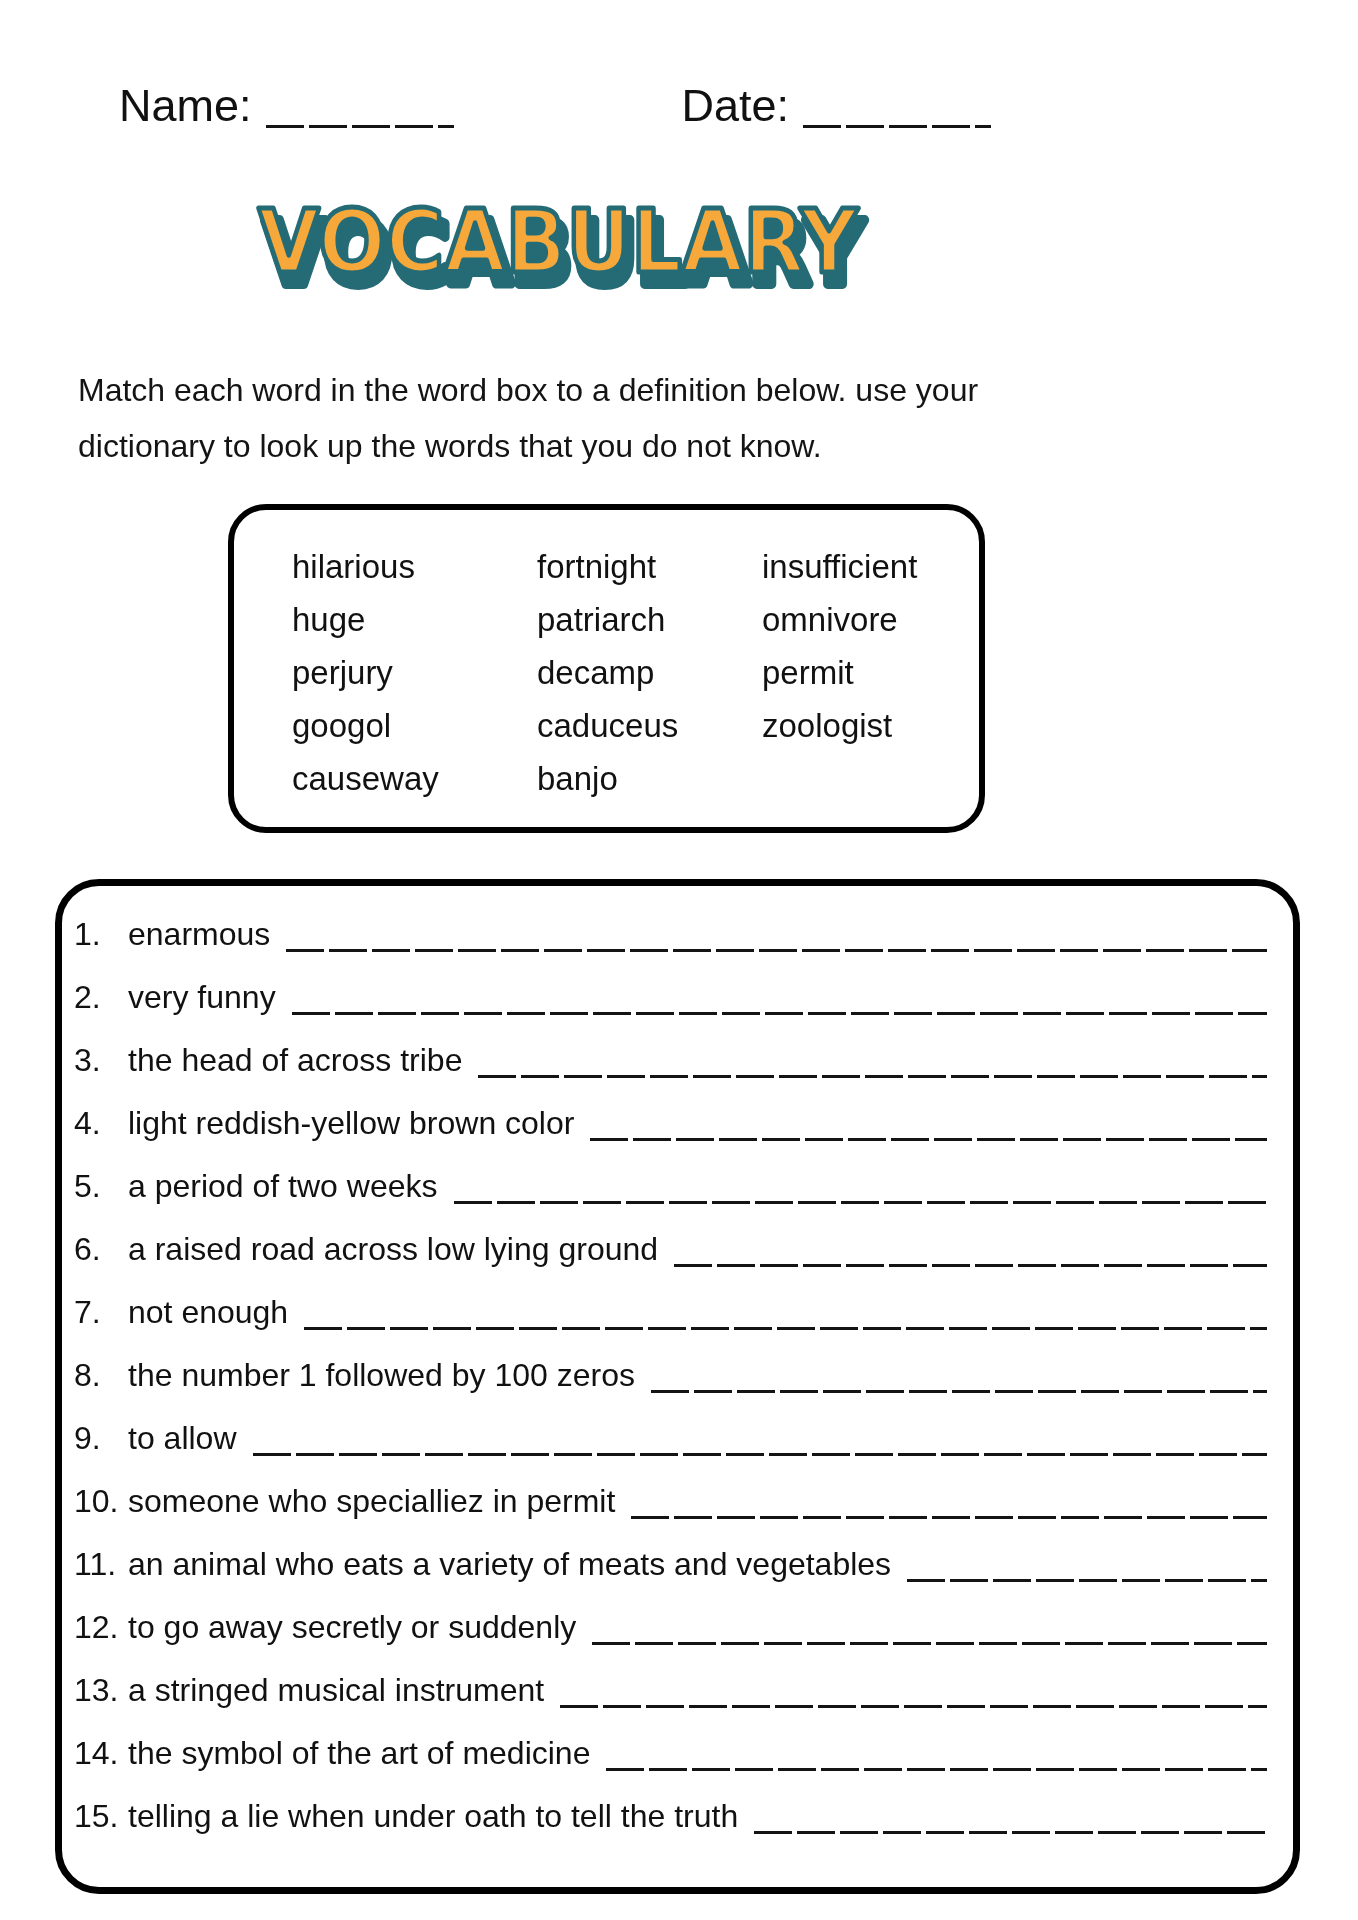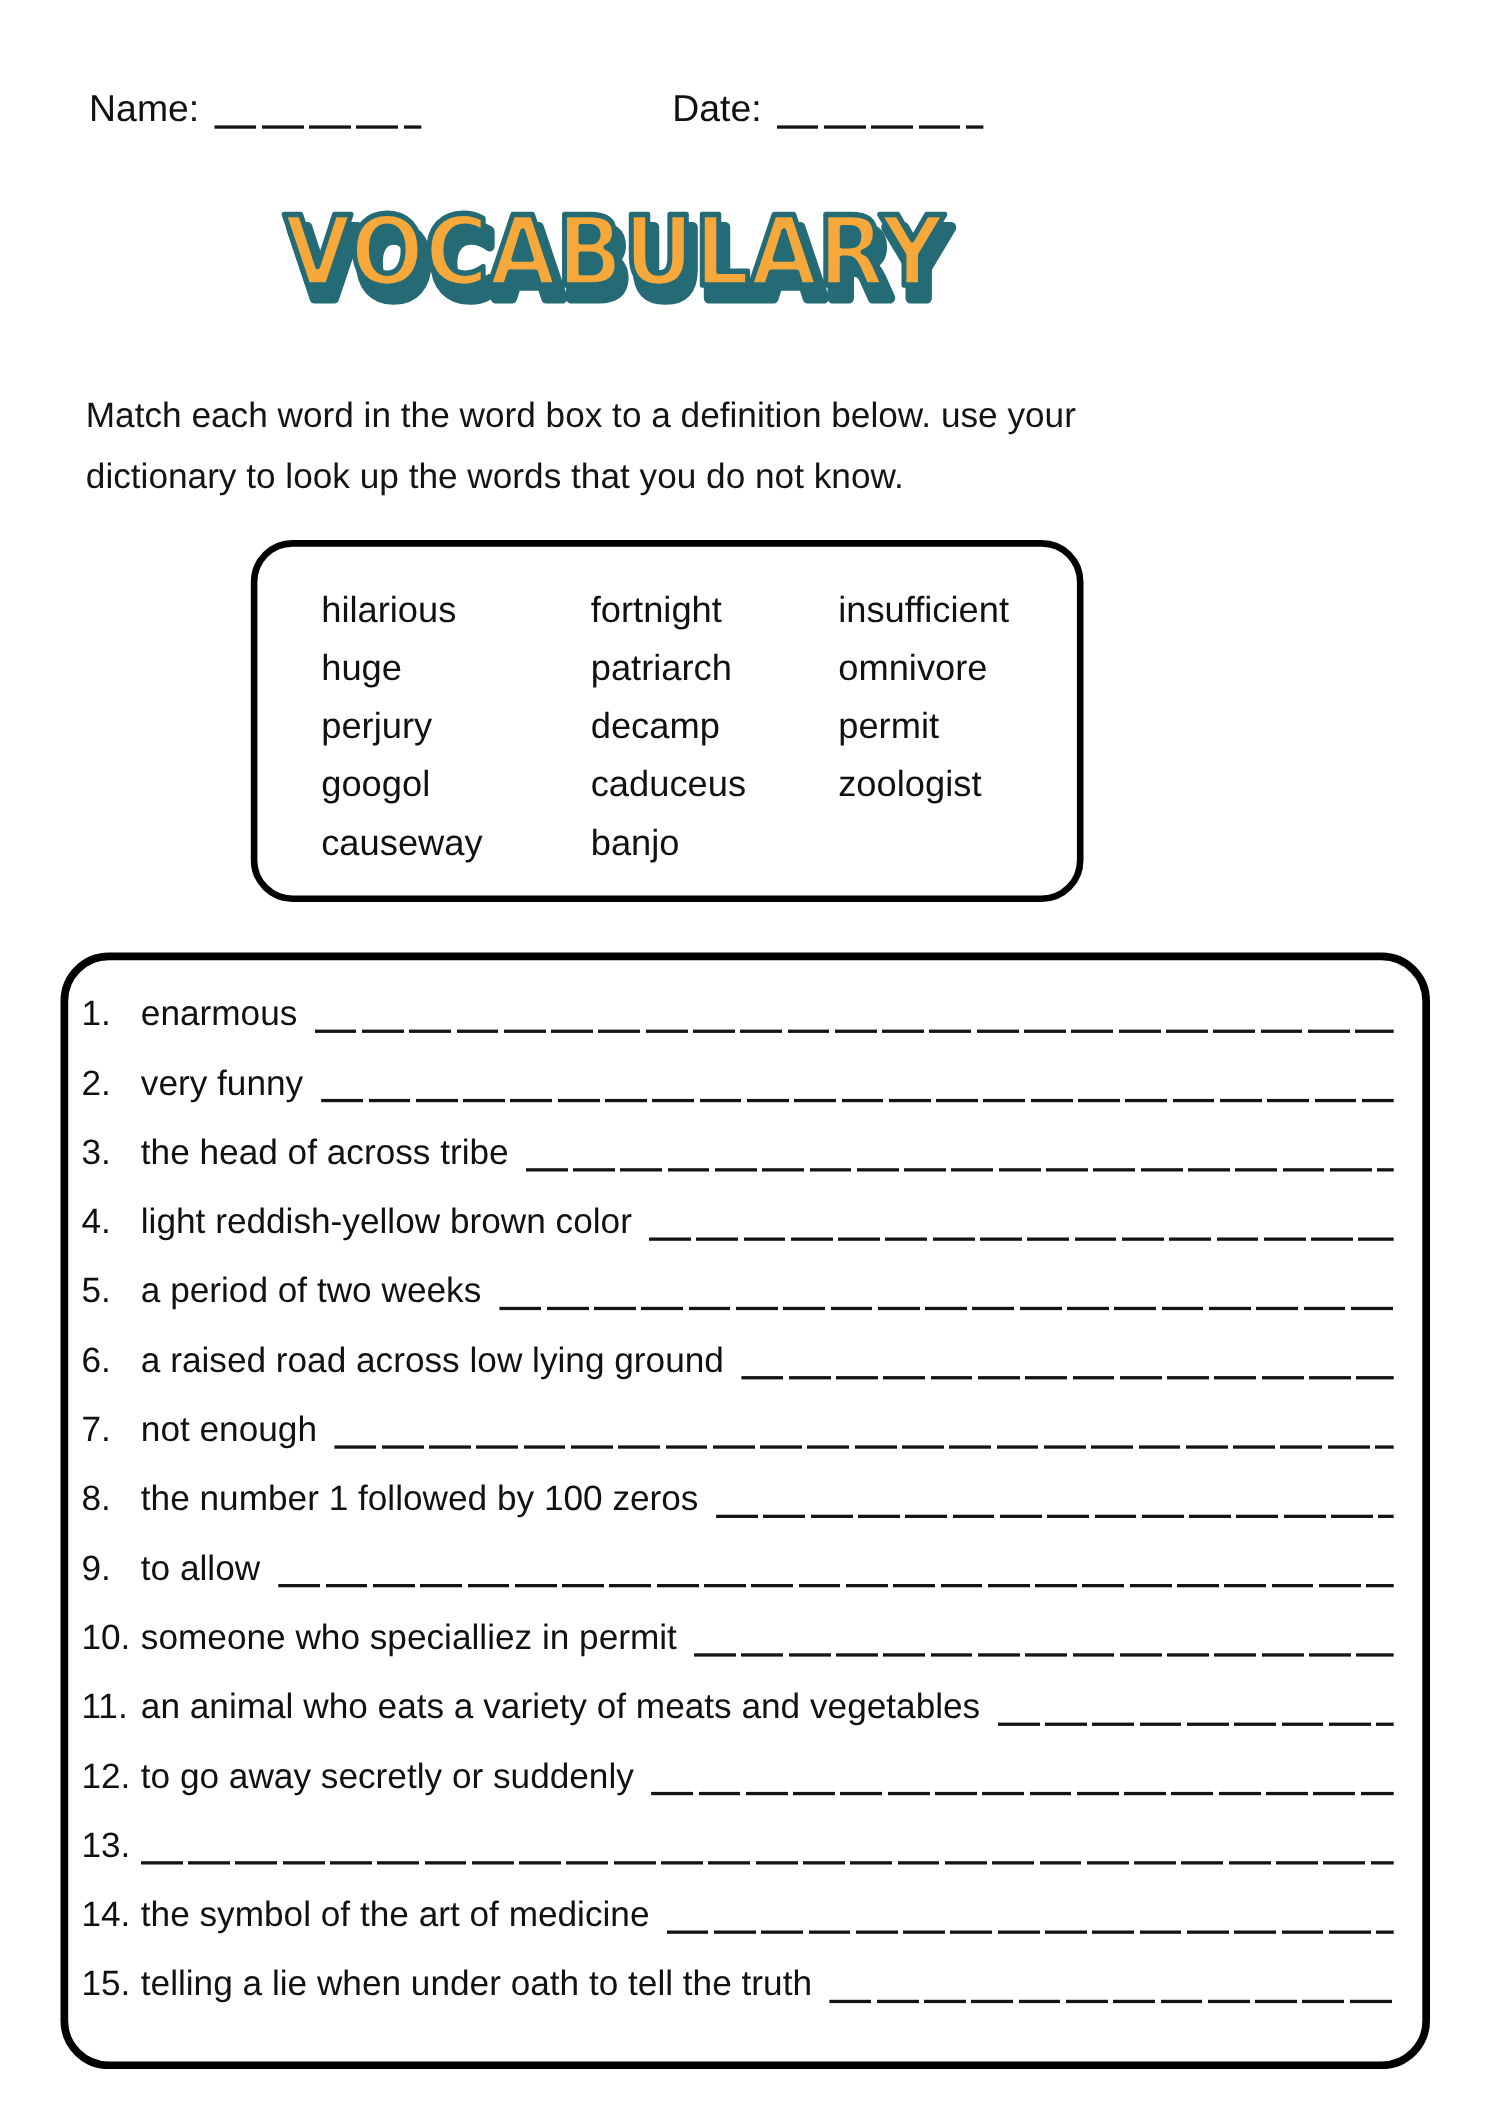--- a/index.html
+++ b/index.html
@@ -5,21 +5,21 @@
   html,body{margin:0;padding:0;}
   body{
     width:1358px;height:1920px;background:#ffffff;overflow:hidden;
     font-family:"Liberation Sans","DejaVu Sans",sans-serif;color:#111;
   }
   .page{position:relative;width:1358px;height:1920px;}
 
   
   .header-row{
     display:flex;align-items:flex-start;
-    padding:80px 0 0 81px;font-size:34px;
+    padding:80px 0 0 119px;font-size:45px;
   }
   .blankline{
     position:relative;top:7px;height:3px;
     background-image:repeating-linear-gradient(90deg,#141414 0 38px,rgba(0,0,0,0) 38px 43px);
   }
   .h-blank{width:188px;margin-left:14px;}
   .date-group{margin-left:228px;display:flex;align-items:baseline;}
   .name-group{display:flex;align-items:baseline;}
 
   
@@ -166,20 +166,21 @@
       <span class="def-text">an animal who eats a variety of meats and vegetables</span>
       <span class="blankline def-blank"></span>
     </div>
     <div class="def-row">
       <span class="def-num">12.</span>
       <span class="def-text">to go away secretly or suddenly</span>
       <span class="blankline def-blank"></span>
     </div>
     <div class="def-row">
       <span class="def-num">13.</span>
+      <span class="def-text">a stringed musical instrument</span>
       <span class="blankline def-blank"></span>
     </div>
     <div class="def-row">
       <span class="def-num">14.</span>
       <span class="def-text">the symbol of the art of medicine</span>
       <span class="blankline def-blank"></span>
     </div>
     <div class="def-row">
       <span class="def-num">15.</span>
       <span class="def-text">telling a lie when under oath to tell the truth</span>

